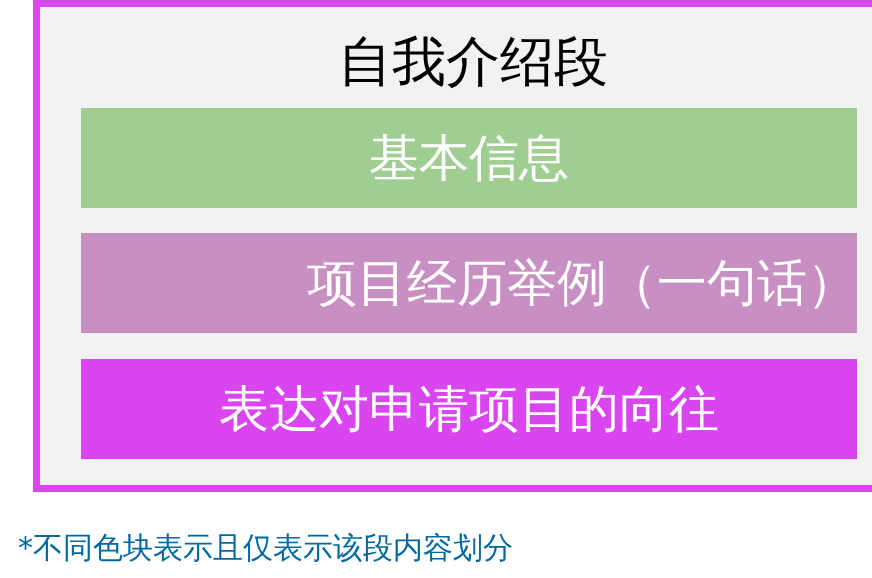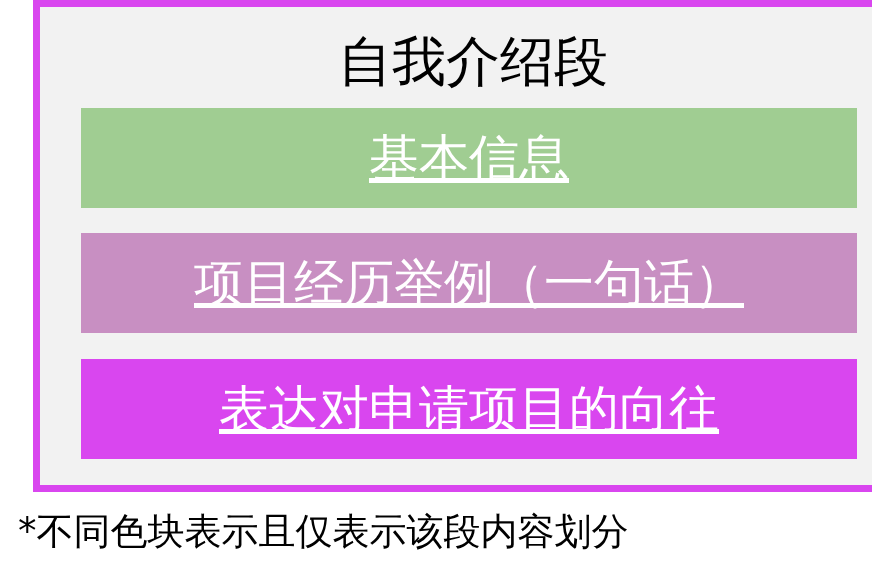--- a/index.html
+++ b/index.html
@@ -1,23 +1,23 @@
 <!DOCTYPE html>
 <html><head>
 <meta charset="utf-8">
 <style>
 html,body{margin:0;padding:0;background:#ffffff;}
 body{width:872px;height:578px;position:relative;overflow:hidden;font-family:"DejaVu Sans",sans-serif;}
 .frame{position:absolute;left:0;top:0;width:856px;height:478px;border:7px solid #d946ef;background:#f2f2f2;margin-left:33px;}
 .title{position:absolute;left:0;top:20px;width:866px;text-align:center;font-size:54px;color:#000;line-height:70px;}
-.block{position:absolute;left:41px;width:776px;height:100px;color:#fff;text-align:center;font-size:50px;line-height:100px;white-space:nowrap;text-decoration:underline;}
+.block{position:absolute;left:41px;width:776px;height:100px;color:#fff;text-align:center;font-size:50px;line-height:100px;white-space:nowrap;}
 .b1{top:101px;}
-.b2{top:226px;}
+.b2{top:226px;text-align:right;}
 .b3{top:352px;}
-.note{position:absolute;left:18px;top:502px;font-size:37px;color:#000000;line-height:60px;white-space:nowrap;}
+.note{position:absolute;left:18px;top:518px;font-size:30px;color:#0369a1;line-height:60px;white-space:nowrap;}
 </style>
 </head>
 <body>
 
 <div class="frame">
   <div class="title">自我介绍段</div>
   <div class="block b1" style="background:#a0cd92">基本信息</div>
   <div class="block b2" style="background:#c88fc2">项目经历举例（一句话）</div>
   <div class="block b3" style="background:#d946ef">表达对申请项目的向往</div>
 </div>

